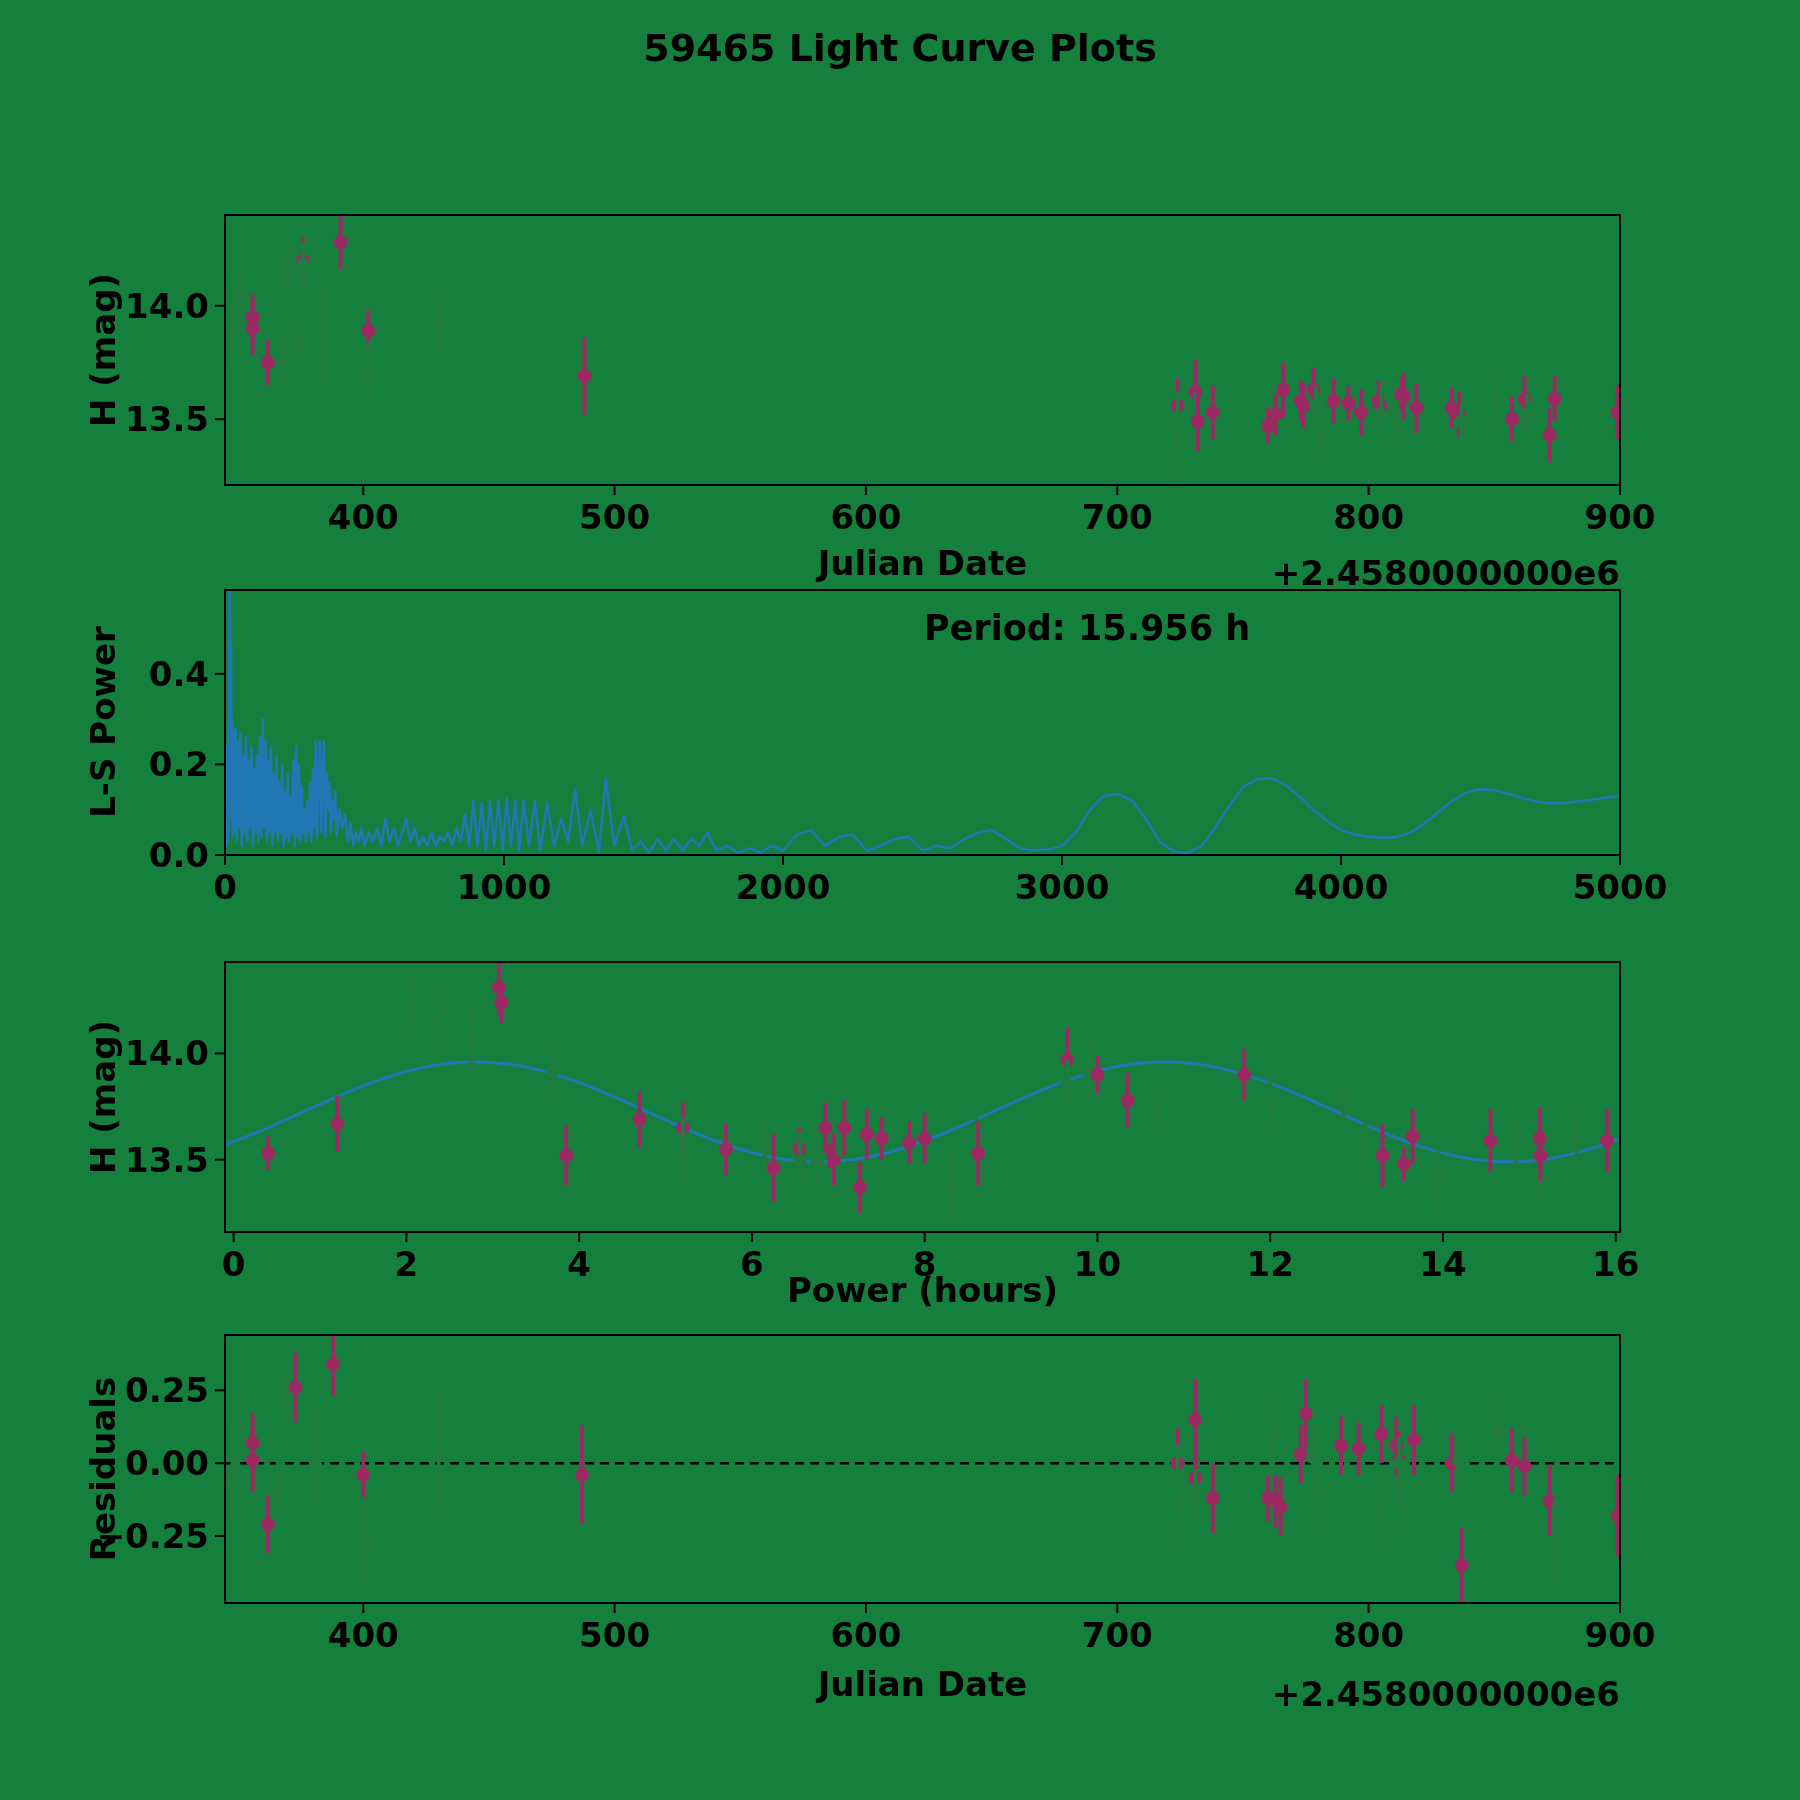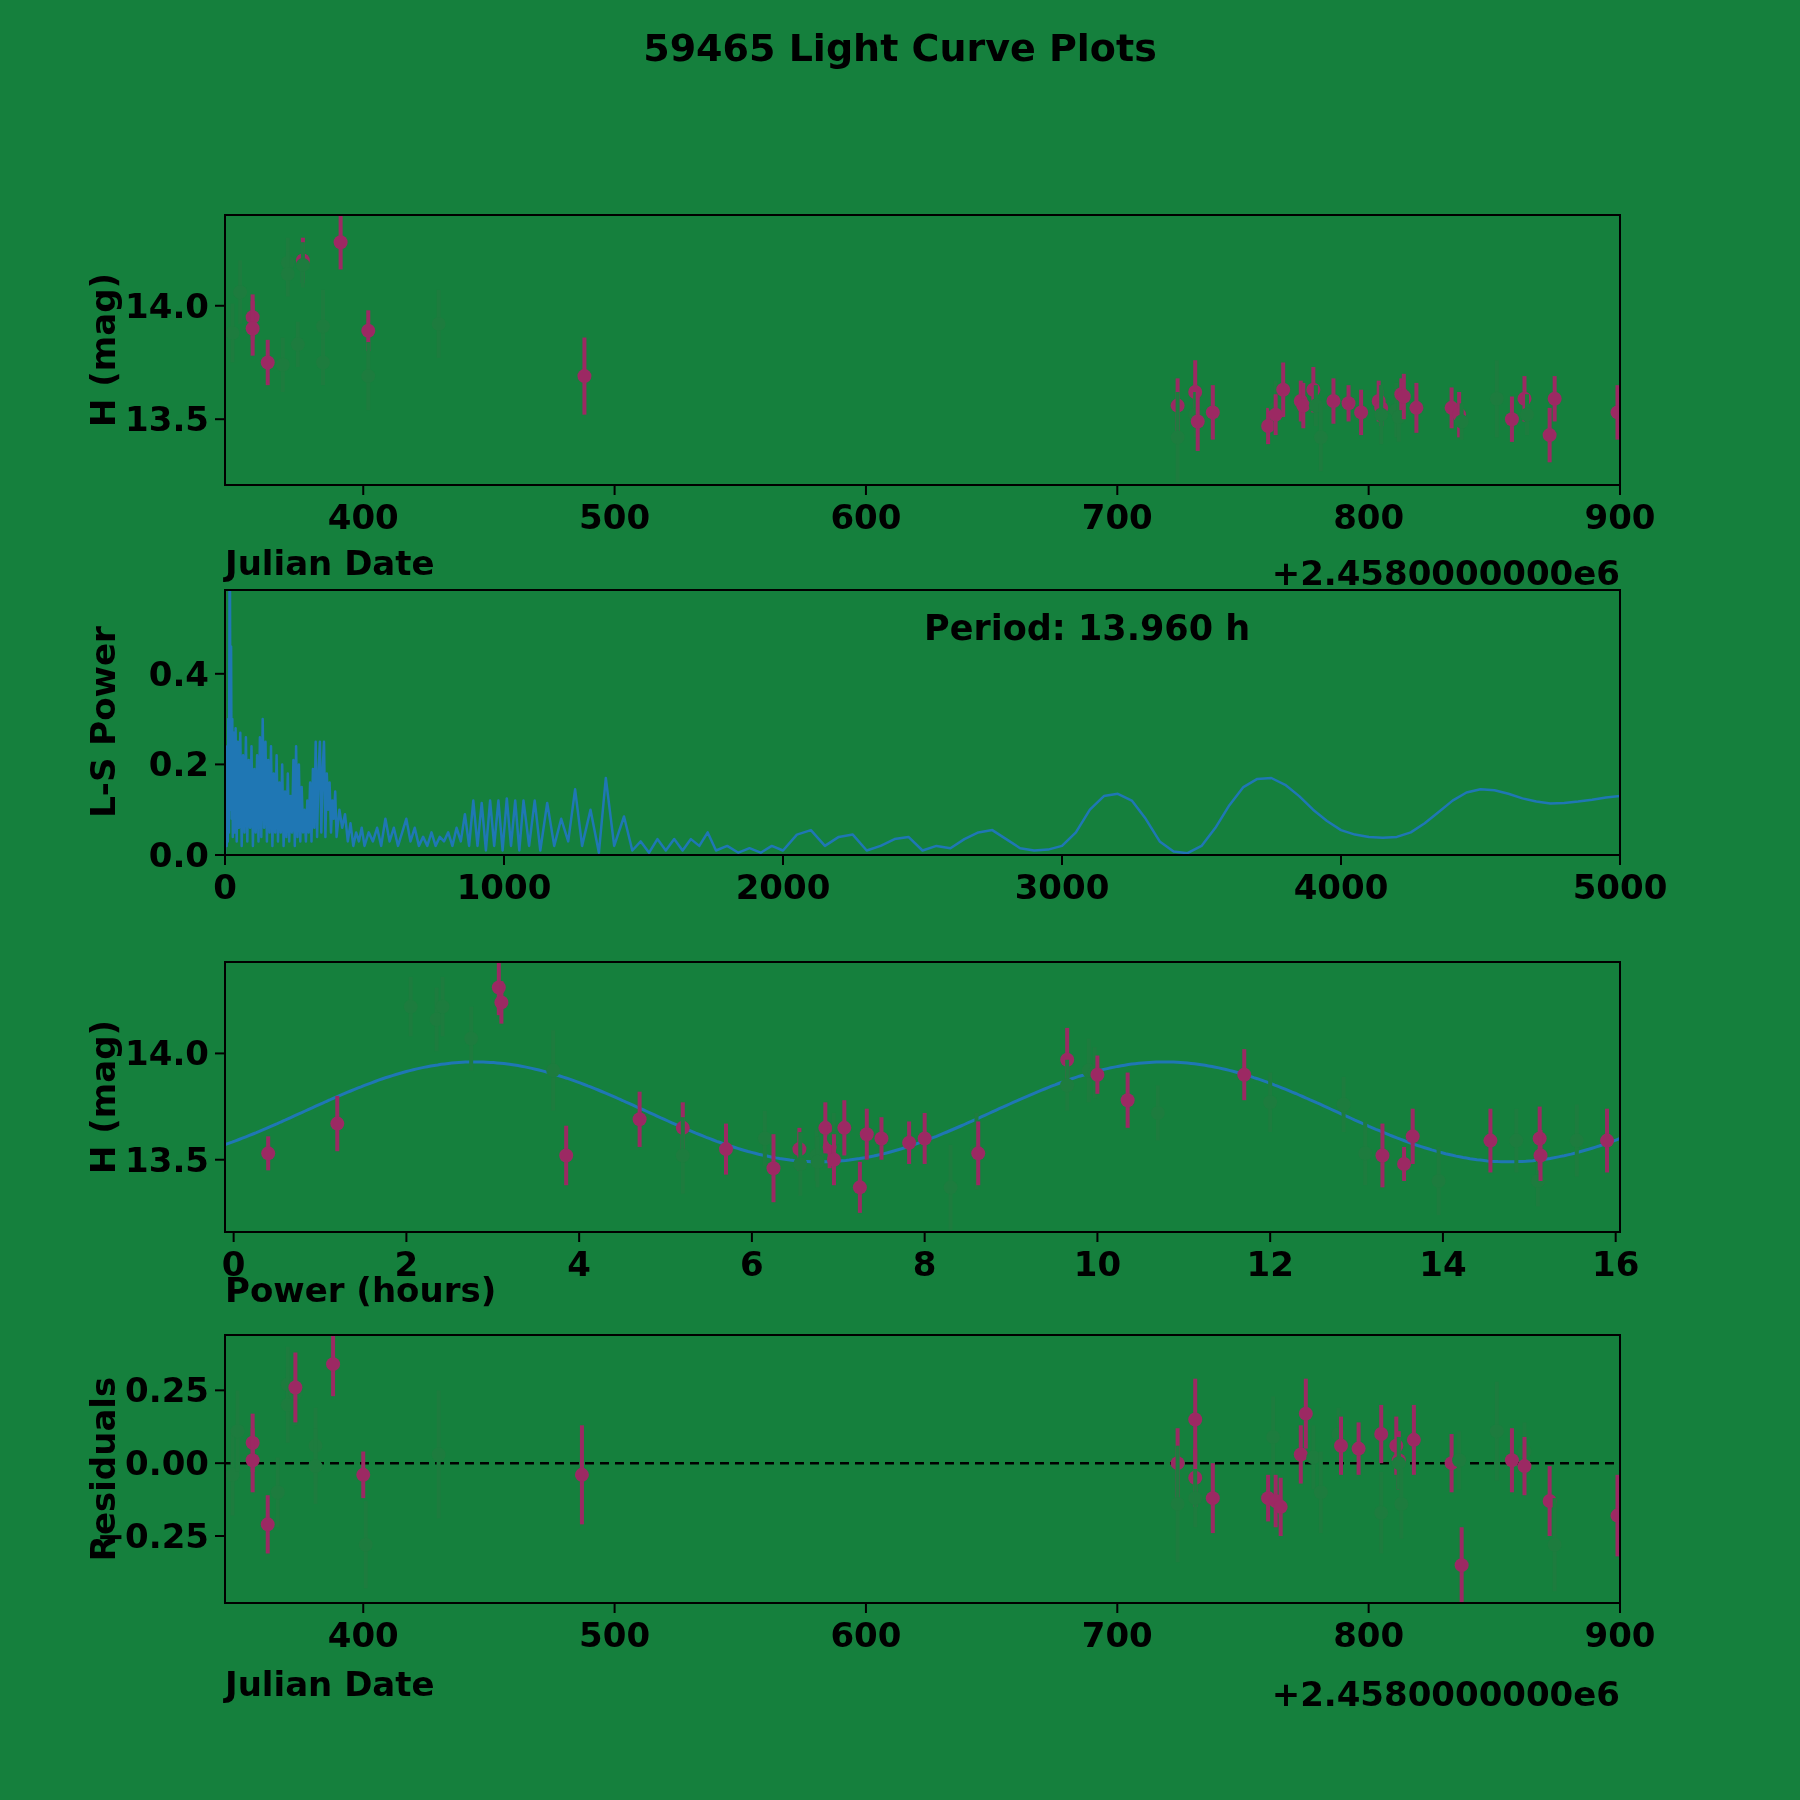--- a/index.html
+++ b/index.html
@@ -7,21 +7,21 @@
           font-family:"DejaVu Sans",sans-serif;color:#000;overflow:hidden;font-weight:bold;}
   .fig-title{position:absolute;left:0;top:26px;width:1800px;text-align:center;
              font-size:38px;color:#000;}
   .plot{position:absolute;left:225px;width:1395px;}
   #sp1{top:215px;height:270px;}
   #sp2{top:590px;height:265px;}
   #sp3{top:962px;height:270px;}
   #sp4{top:1335px;height:268px;}
   .plot svg{position:absolute;left:0;top:0;overflow:visible;
             font-family:"DejaVu Sans",sans-serif;}
-  .xlabel{position:absolute;left:225px;width:1395px;text-align:left;
+  .xlabel{position:absolute;left:225px;width:1395px;text-align:center;
           font-size:34px;white-space:nowrap;}
   #xlab1{top:543px;} #xlab2{top:898px;} #xlab3{top:1270px;} #xlab4{top:1664px;}
   .offset-label{position:absolute;right:180px;font-size:34px;white-space:nowrap;margin-top:32px;}
   #off1{top:521px;} #off4{top:1642px;}
   .ylabel{position:absolute;left:103px;font-size:34px;white-space:nowrap;
           transform:translate(-50%,-50%) rotate(-90deg);}
   #ylab1{top:350px;} #ylab2{top:722px;} #ylab3{top:1097px;} #ylab4{top:1469px;}
   .annotation{position:absolute;left:924px;top:608px;font-size:35px;white-space:nowrap;}
 </style>
 </head>
@@ -194,21 +194,21 @@
         <line x1="1395" y1="265" x2="1395" y2="275" stroke="#000000" stroke-width="2"></line>
         <text x="1395" y="309" text-anchor="middle" font-size="34" fill="#000000">5000</text>
         <line x1="-10" y1="265" x2="0" y2="265" stroke="#000000" stroke-width="2"></line>
         <text x="-16" y="277" text-anchor="end" font-size="34" fill="#000000">0.0</text>
         <line x1="-10" y1="174.40170940170938" x2="0" y2="174.40170940170938" stroke="#000000" stroke-width="2"></line>
         <text x="-16" y="186.40170940170938" text-anchor="end" font-size="34" fill="#000000">0.2</text>
         <line x1="-10" y1="83.80341880341877" x2="0" y2="83.80341880341877" stroke="#000000" stroke-width="2"></line>
         <text x="-16" y="95.80341880341877" text-anchor="end" font-size="34" fill="#000000">0.4</text>
       </svg>
     </div>
-  <div class="annotation">Period: 13.960 h</div>
+  <div class="annotation">Period: 15.956 h</div>
   <div class="ylabel" id="ylab2">L-S Power</div>
 
   <div class="plot" id="sp3">
       <svg width="1395" height="270">
         <defs>
           <clipPath id="clip-phase_fold">
             <rect x="0" y="0" width="1395" height="270"></rect>
           </clipPath>
         </defs>
         <g clip-path="url(#clip-phase_fold)">

